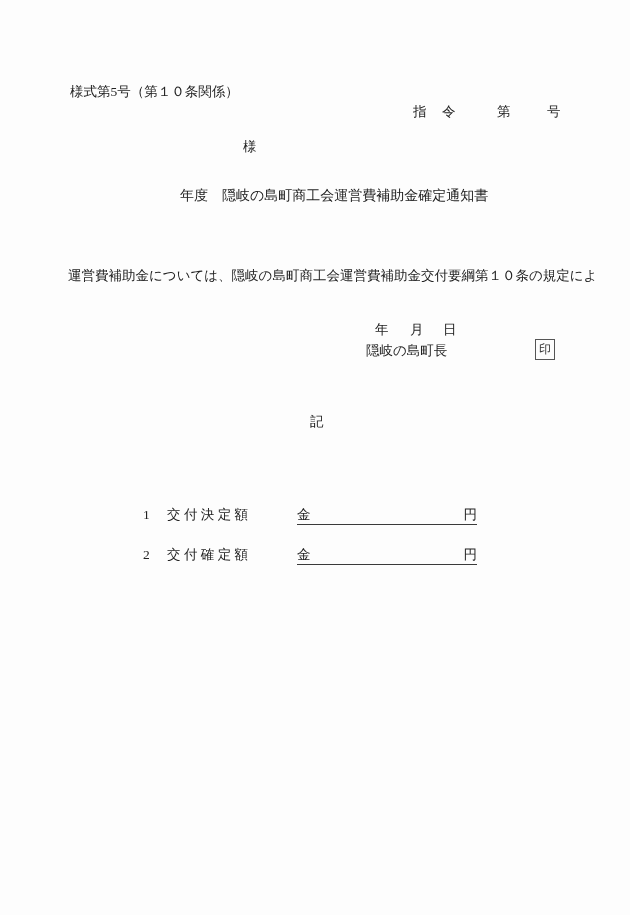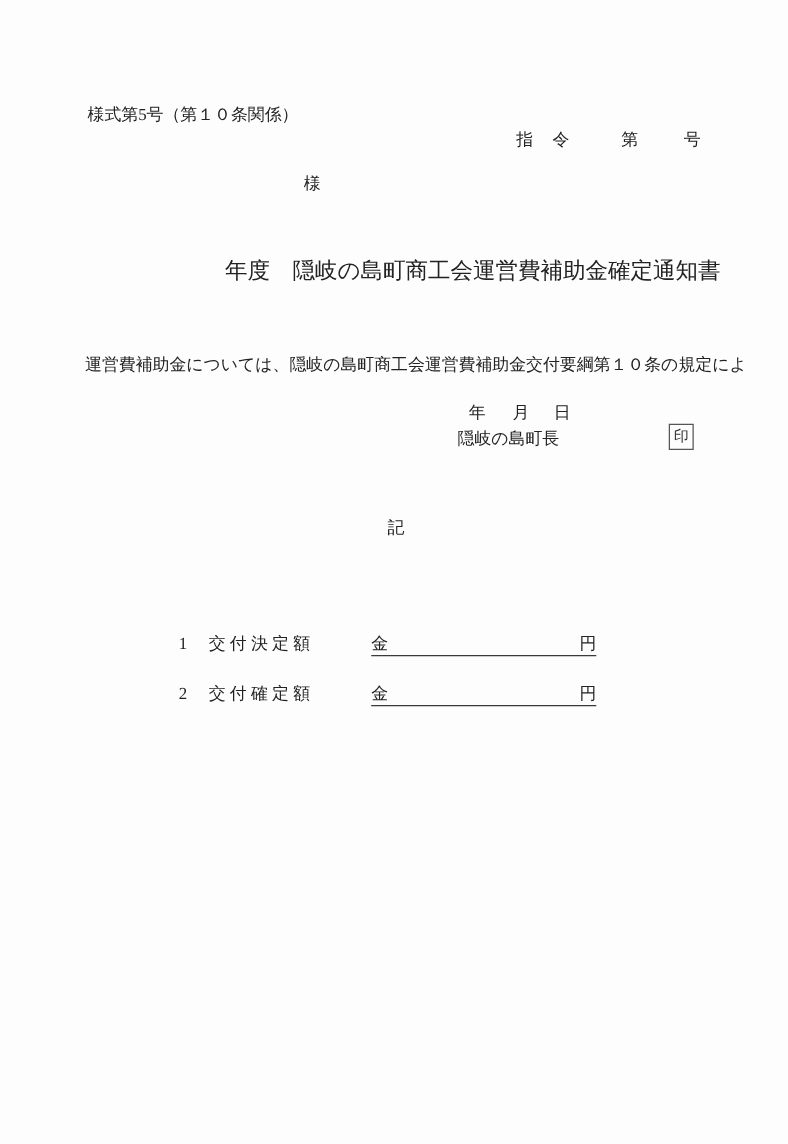--- a/index.html
+++ b/index.html
@@ -20,23 +20,23 @@
     position: absolute;
     white-space: pre;
     font-size: 13.5px;
     line-height: 16px;
   }
   .form-number { left: 70px; top: 84px; }
   .directive-1 { left: 413px; top: 104px; letter-spacing: 1px; }
   .directive-2 { left: 497px; top: 104px; }
   .directive-3 { left: 547px; top: 104px; }
   .addressee   { left: 243px; top: 139px; }
-  .doc-title   { left: 180px; top: 208px; font-size: 18px; }
+  .doc-title   { left: 180px; top: 188px; font-size: 14px; }
   .body-line-1 { left: 68px;  top: 248px; }
-  .body-line-2 { left: 68px;  top: 284px; font-family: Liberation Serif, serif; }
+  .body-line-2 { left: 68px;  top: 268px; font-family: Liberation Serif, serif; }
   .body-line-3 { left: 68px;  top: 288px; }
   .date-year   { left: 375px; top: 322px; }
   .date-month  { left: 410px; top: 322px; }
   .date-day    { left: 443px; top: 322px; }
   .issuer      { left: 366px; top: 343px; }
   .seal-box {
     position: absolute;
     left: 535px; top: 339px;
     width: 18px; height: 19px;
     border: 1px solid #555;

